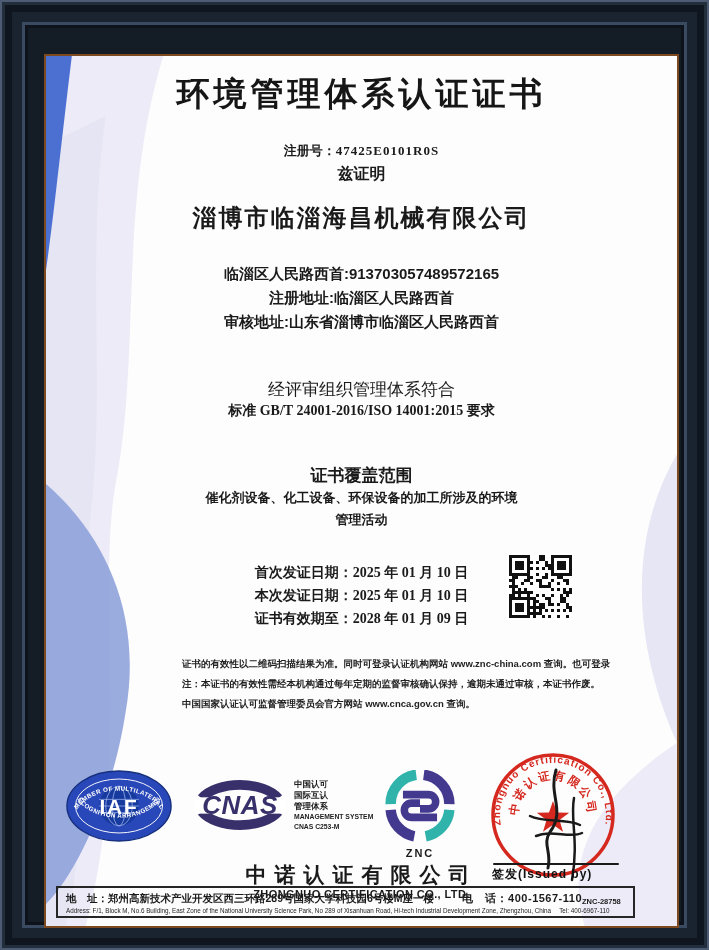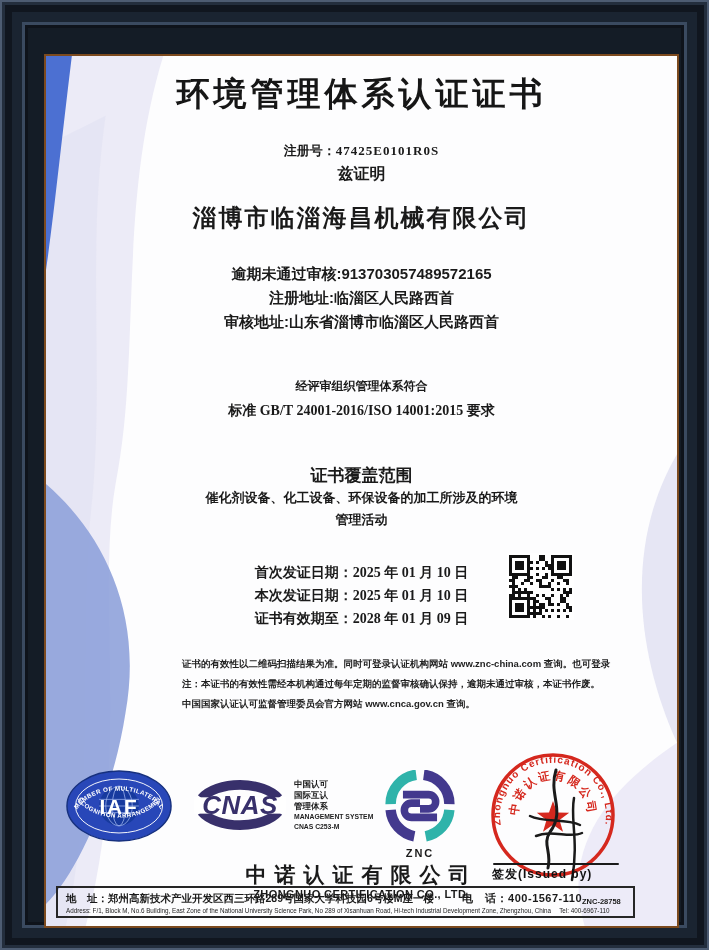--- a/index.html
+++ b/index.html
@@ -33,21 +33,21 @@
   .waves { position:absolute; inset:0; width:100%; height:100%; z-index:0; }
   .content { position:absolute; inset:0; z-index:1; }
   .abs { position:absolute; left:0; right:0; text-align:center; }
 
   .title { top:16px; font-size:33px; font-weight:bold; letter-spacing:4px; color:#161616; }
   .reg-line { top:86px; font-size:13px; font-weight:bold; }
   .reg-num { font-family:"Liberation Serif","DejaVu Serif",serif; letter-spacing:1px; }
   .certify { top:108px; font-size:16px; font-weight:bold; }
   .company { top:146px; font-size:24px; font-weight:bold; letter-spacing:2px; }
   .info-block { top:206px; font-size:15px; font-weight:bold; line-height:24px; }
-  .conform { top:322px; font-size:12px; font-weight:bold; }
+  .conform { top:322px; font-size:17px; font-weight:normal; }
   .standard { top:346px; font-size:14px; font-weight:bold; font-family:"Liberation Serif","DejaVu Serif",serif; }
   .scope-title { top:408px; font-size:17px; font-weight:bold; }
   .scope-lines { top:431px; font-size:13px; font-weight:bold; line-height:22px; }
 
   .dates-block { top:505px; font-size:14px; font-weight:bold; line-height:23px; }
   .date-row { white-space:nowrap; }
   .date-val { font-family:"Liberation Serif","DejaVu Serif",serif; }
 
   .qr { position:absolute; left:461px; top:497px; width:67px; height:67px; background:#fff; padding:2px; }
   .qr i { position:absolute; width:3px; height:3px; background:#111; }
@@ -103,21 +103,21 @@
       <div class="abs title">环境管理体系认证证书</div>
 
       <div class="abs reg-line">
         <span>注册号：</span><span class="reg-num">47425E0101R0S</span>
       </div>
 
       <div class="abs certify">兹证明</div>
       <div class="abs company">淄博市临淄海昌机械有限公司</div>
 
       <div class="abs info-block">
-        <div>逾期未通过审核:913703057489572165</div>
+        <div>临淄区人民路西首:913703057489572165</div>
         <div>注册地址:临淄区人民路西首</div>
         <div>审核地址:山东省淄博市临淄区人民路西首</div>
       </div>
 
       <div class="abs conform">经评审组织管理体系符合</div>
       <div class="abs standard">标准 GB/T 24001-2016/ISO 14001:2015 要求</div>
 
       <div class="abs scope-title">证书覆盖范围</div>
       <div class="abs scope-lines">
         <div>催化剂设备、化工设备、环保设备的加工所涉及的环境</div>

